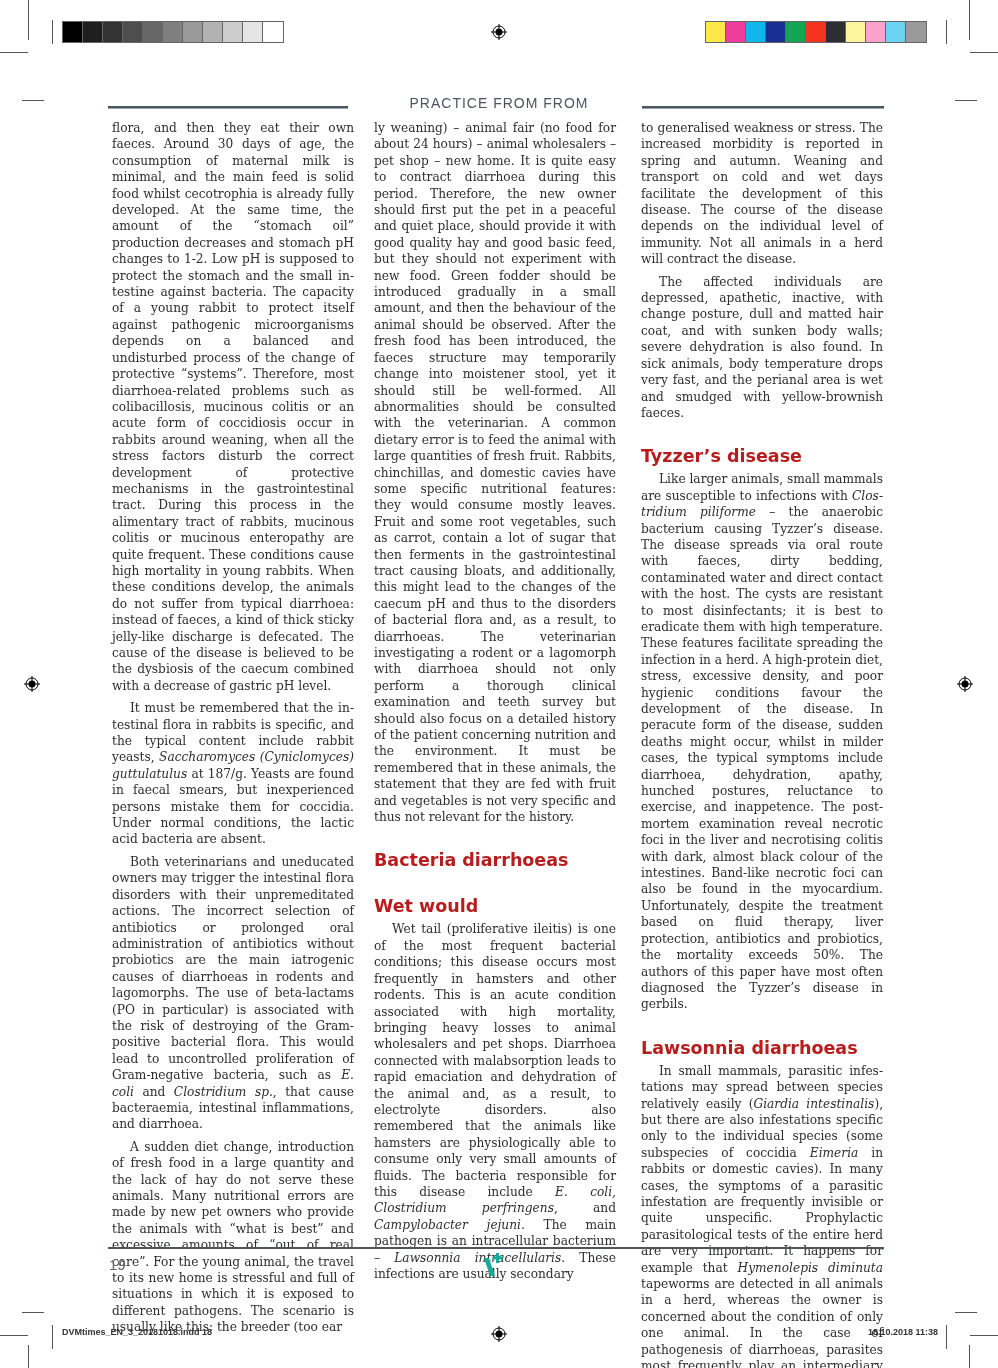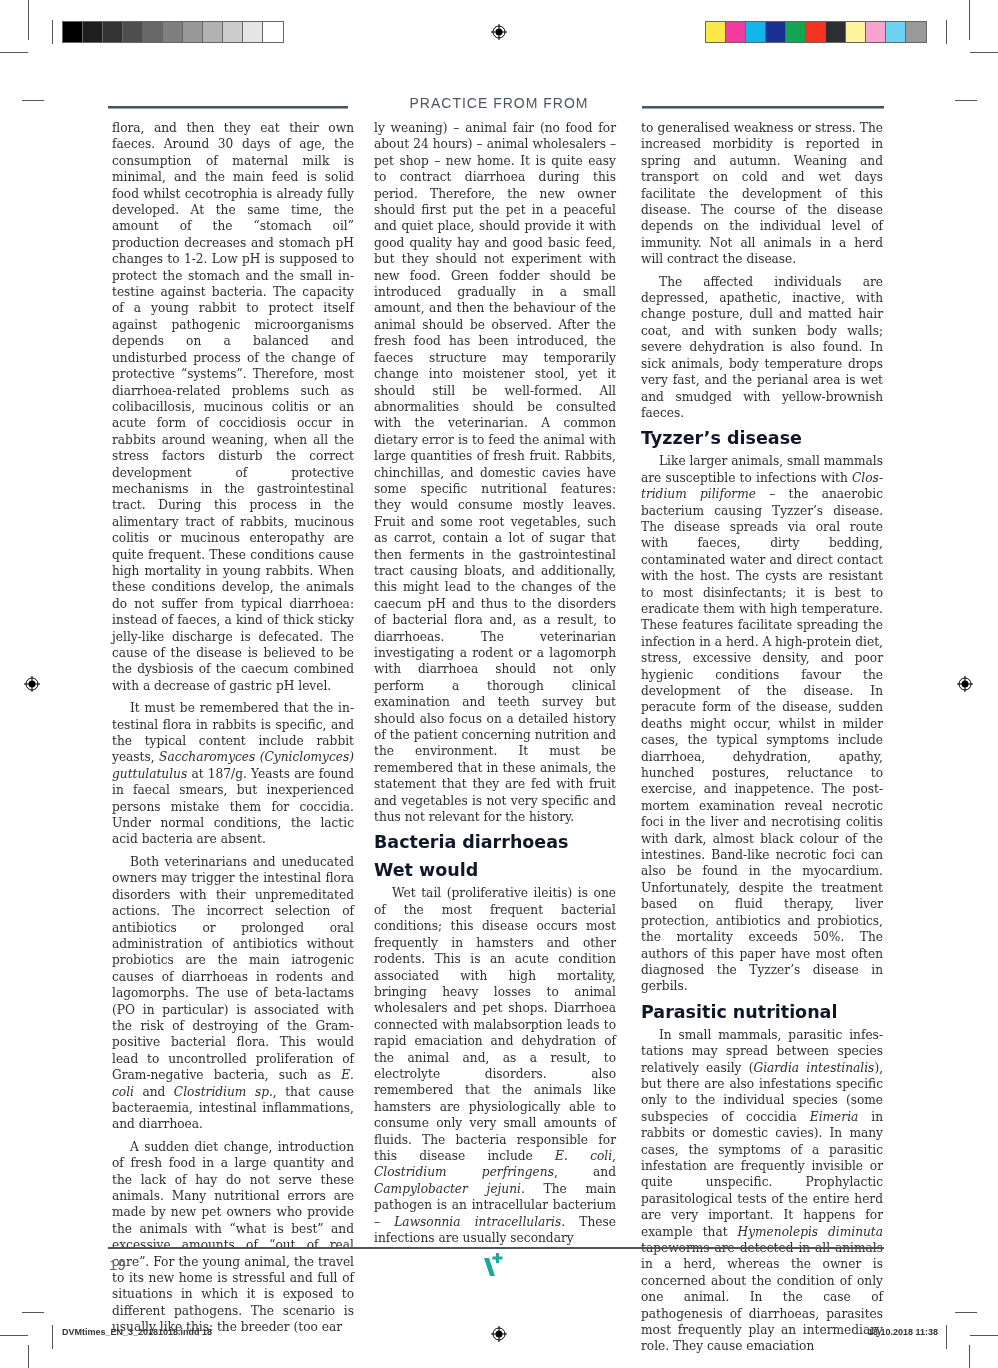--- a/index.html
+++ b/index.html
@@ -7,21 +7,21 @@
   .crop { position:absolute; background:#555; }
   .swatches { position:absolute; top:21px; display:flex; border:1px solid #666; }
   .swatch { width:20px; height:20px; border-right:1px solid #666; box-sizing:border-box; }
   .swatch:last-child { border-right:none; }
   .reg { position:absolute; width:16px; height:16px; }
   .header-title { position:absolute; top:95px; left:0; width:998px; text-align:center; font-family:"Liberation Sans", sans-serif; font-size:14px; letter-spacing:1px; color:#4a5560; }
   .rule { position:absolute; height:3px; border-top:2px solid #4a5560; border-bottom:1px solid #9aa3ab; box-sizing:border-box; }
   .col { position:absolute; top:120px; width:242px; font-size:12.2px; line-height:16.4px; text-align:justify; hyphens:manual; }
   .col p { margin:0 0 6px 0; text-indent:18px; }
   .col p.cont { text-indent:0; }
-  .col h2 { font-family:"DejaVu Sans", sans-serif; font-weight:bold; font-size:17.5px; color:#0f172a; margin:6px 0 4px 0; line-height:22px; }
+  .col h2 { font-family:"DejaVu Sans", sans-serif; font-weight:bold; font-size:17.5px; color:#b91c1c; margin:24px 0 4px 0; line-height:22px; }
   .col i { font-style:italic; }
   .footer-rule { position:absolute; left:108px; top:1247px; width:776px; border-top:2px solid #4a5560; }
   .page-number { position:absolute; left:109px; top:1256px; font-family:"Liberation Sans", sans-serif; font-size:15px; color:#666; }
   .logo { position:absolute; left:482px; top:1252px; }
   .slug { position:absolute; top:1327px; font-family:"Liberation Sans", sans-serif; font-size:9px; color:#333;font-weight:bold; }
 </style>
 </head>
 <body>
 
 <div class="crop" style="left:28px;top:0;width:1px;height:40px;"></div>
@@ -109,21 +109,21 @@
   <h2>Bacteria diarrhoeas</h2>
   <h2>Wet would</h2>
   <p><span>Wet tail (proliferative ileitis) is one of the most frequent bacterial conditions; this disease occurs most frequently in hamsters and other rodents. This is an acute condition associated with high mortality, bringing heavy losses to ani­mal wholesalers and pet shops. Diarrhoea connected with malabsorption leads to rapid emaciation and dehydration of the animal and, as a result, to electrolyte disorders. also remembered that the an­imals like hamsters are physiologically able to consume only very small amounts of fluids. The bacteria responsible for this disease include </span><i>E. coli, Clostridium perfringens</i><span>, and </span><i>Campylobacter jejuni</i><span>. The main pathogen is an intracellular bacterium – </span><i>Lawsonnia intracellularis</i><span>. These infections are usually secondary</span></p>
 </div>
 
 <div class="col" style="left:641px;">
   <p class="cont">to generalised weakness or stress. The increased morbidity is reported in spring and autumn. Weaning and transport on cold and wet days facilitate the develop­ment of this disease. The course of the disease depends on the individual level of immunity. Not all animals in a herd will contract the disease.</p>
   <p>The affected individuals are depressed, apathetic, inactive, with change pos­ture, dull and matted hair coat, and with sunken body walls; severe dehydration is also found. In sick animals, body tem­perature drops very fast, and the peri­anal area is wet and smudged with yel­low-brownish faeces.</p>
   <h2>Tyzzer’s disease</h2>
   <p><span>Like larger animals, small mammals are susceptible to infections with </span><i>Clos­tridium piliforme</i><span> – the anaerobic bacte­rium causing Tyzzer’s disease. The dis­ease spreads via oral route with faeces, dirty bedding, contaminated water and direct contact with the host. The cysts are resistant to most disinfectants; it is best to eradicate them with high tempera­ture. These features facilitate spreading the infection in a herd. A high-protein diet, stress, excessive density, and poor hygienic conditions favour the develop­ment of the disease. In peracute form of the disease, sudden deaths might occur, whilst in milder cases, the typical symp­toms include diarrhoea, dehydration, apathy, hunched postures, reluctance to exercise, and inappetence. The post-mor­tem examination reveal necrotic foci in the liver and necrotising colitis with dark, almost black colour of the intes­tines. Band-like necrotic foci can also be found in the myocardium. Unfortunate­ly, despite the treatment based on fluid therapy, liver protection, antibiotics and probiotics, the mortality exceeds 50%. The authors of this paper have most often diagnosed the Tyzzer’s disease in gerbils.</span></p>
-  <h2>Parasitic nutritional</h2>
+  <h2>Lawsonnia diarrhoeas</h2>
   <p><span>In small mammals, parasitic infes­tations may spread between species rel­atively easily (</span><i>Giardia intestinalis</i><span>), but there are also infestations specific only to the individual species (some subspecies of coccidia </span><i>Eimeria</i><span> in rabbits or domes­tic cavies). In many cases, the symptoms of a parasitic infestation are frequently invisible or quite unspecific. Prophy­lactic parasitological tests of the entire herd are very important. It happens for example that </span><i>Hymenolepis diminuta</i><span> tapeworms are detected in all animals in a herd, whereas the owner is concerned about the condition of only one animal. In the case of pathogenesis of diarrhoe­as, parasites most frequently play an in­termediary role. They cause emaciation</span></p>
 </div>
 
 <div class="footer-rule"></div>
 <div class="page-number">19</div>
 <svg class="logo" width="26" height="26" viewBox="0 0 26 26">
   <polygon points="2,6 7,6 13,24 8,24" fill="#1aaa9a"></polygon>
   <rect x="14" y="1" width="3" height="10" fill="#1aaa9a"></rect>
   <rect x="10.5" y="4.5" width="10" height="3" fill="#1aaa9a"></rect>
 </svg>

